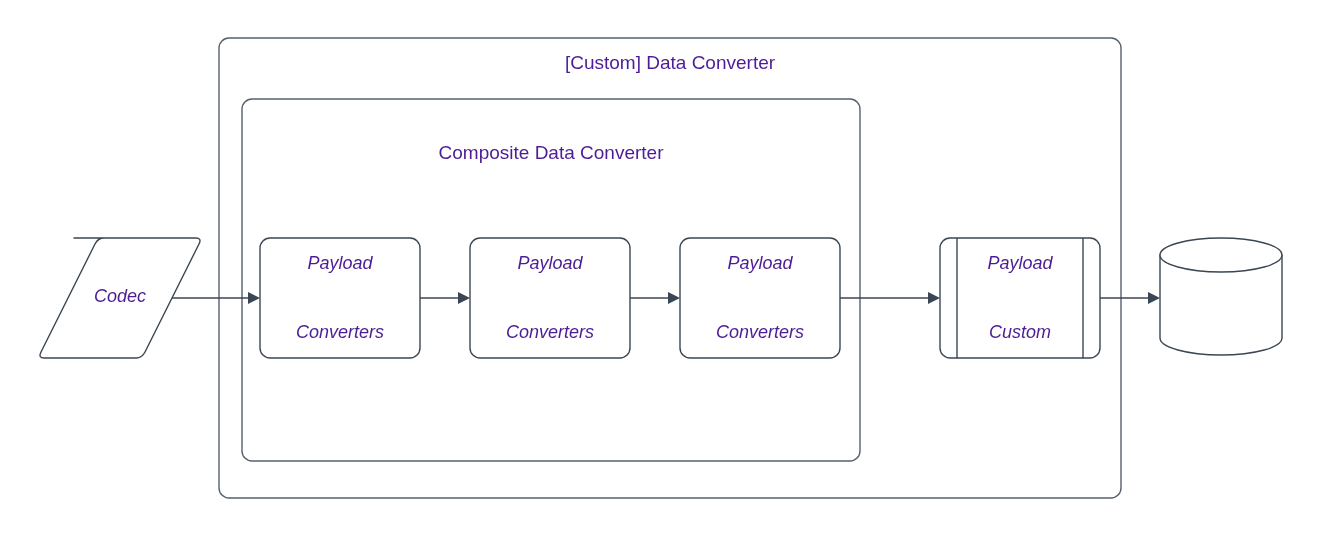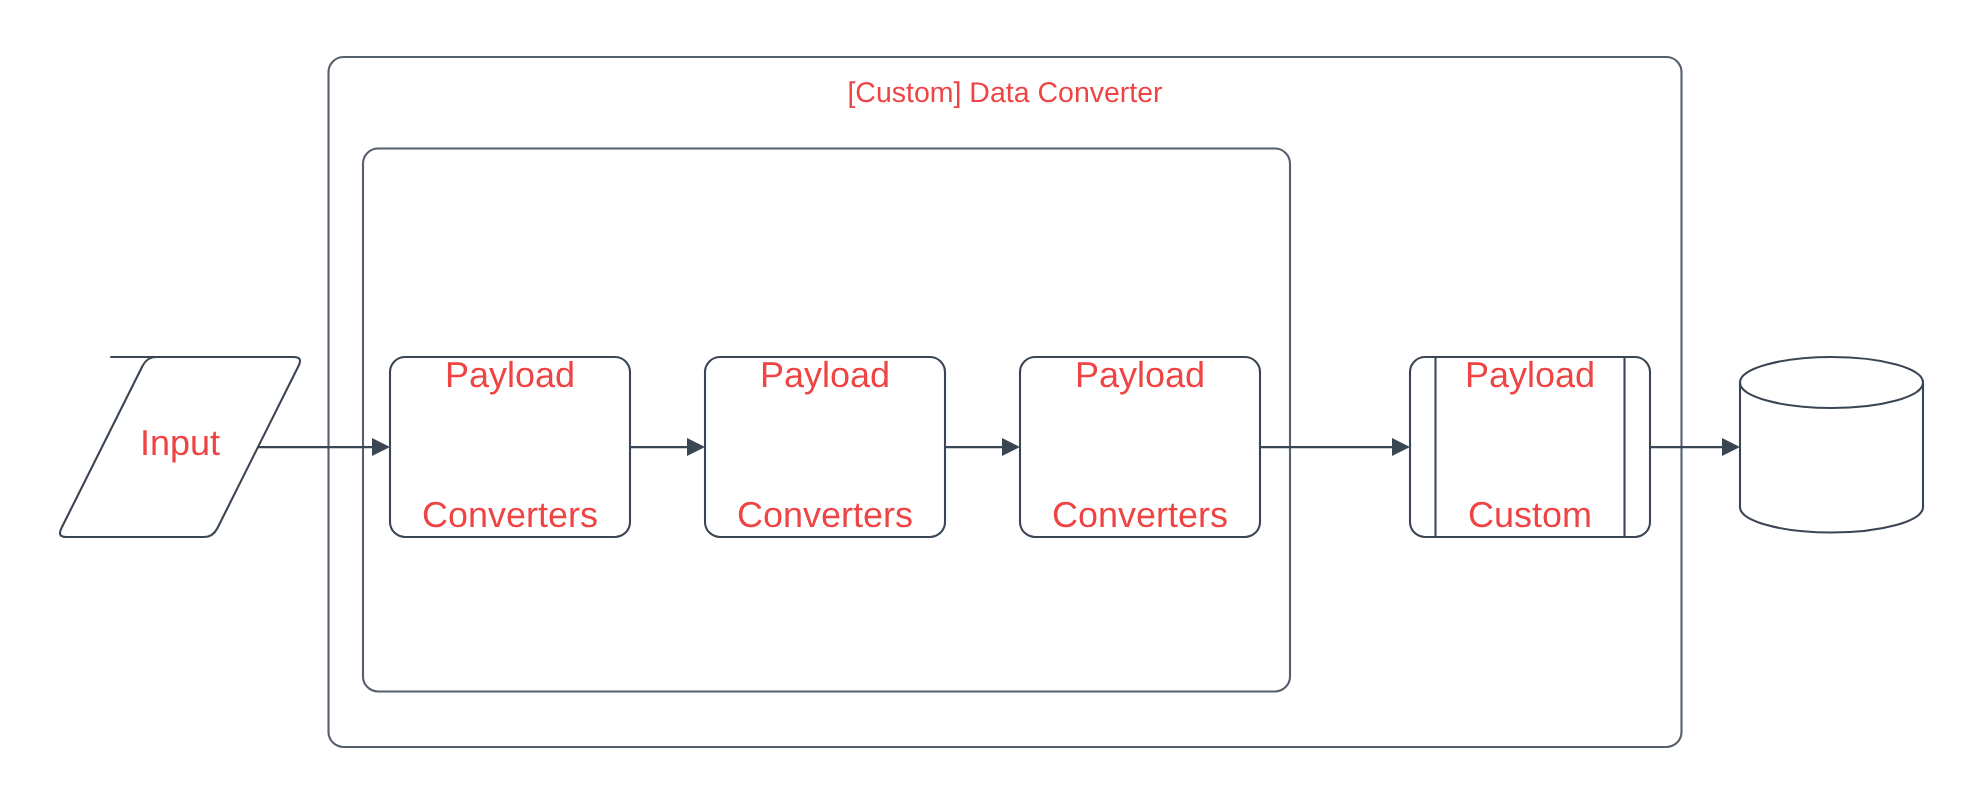--- a/index.html
+++ b/index.html
@@ -45,32 +45,33 @@
     stroke: #3b4654;
     stroke-width: 1.5;
     fill: none;
   }
   .arrow-head {
     fill: #3b4654;
     stroke: none;
   }
   .lbl {
     position: absolute;
-    color: #ef4444;
+    color: #4c1d95;
     font-family: "Liberation Sans", sans-serif;
     text-align: center;
     line-height: 1.28;
     white-space: pre;
     pointer-events: none;
   }
   .lbl-title {
     font-size: 19px;
   }
   .lbl-node {
-    font-size: 24px;
+    font-size: 18px;
+    font-style: italic;
   }
   .centered {
     transform: translate(-50%, -50%);
   }
 </style>
 </head>
 <body>
 
 <div id="canvas">
 
@@ -117,22 +118,23 @@
 
     <g>
       <line class="edge-line" x1="1100" y1="298" x2="1150" y2="298"></line>
       <path class="arrow-head" d="M 1148 292 L 1160 298 L 1148 304 Z"></path>
     </g>
 
   </svg>
 
   <div class="lbl lbl-title centered" style="left:670px; top:63px;">[Custom] Data Converter</div>
 
+  <div class="lbl lbl-title centered" style="left:551px; top:153px;">Composite Data Converter</div>
 
-  <div class="lbl lbl-node centered" style="left:120px; top:297px;">Input</div>
+  <div class="lbl lbl-node centered" style="left:120px; top:297px;">Codec</div>
 
   <div class="lbl lbl-node centered" style="left:340px; top:298px;">
     <div>Payload</div>
     <div>Converters</div>
   </div>
 
   <div class="lbl lbl-node centered" style="left:550px; top:298px;">
     <div>Payload</div>
     <div>Converters</div>
   </div>

